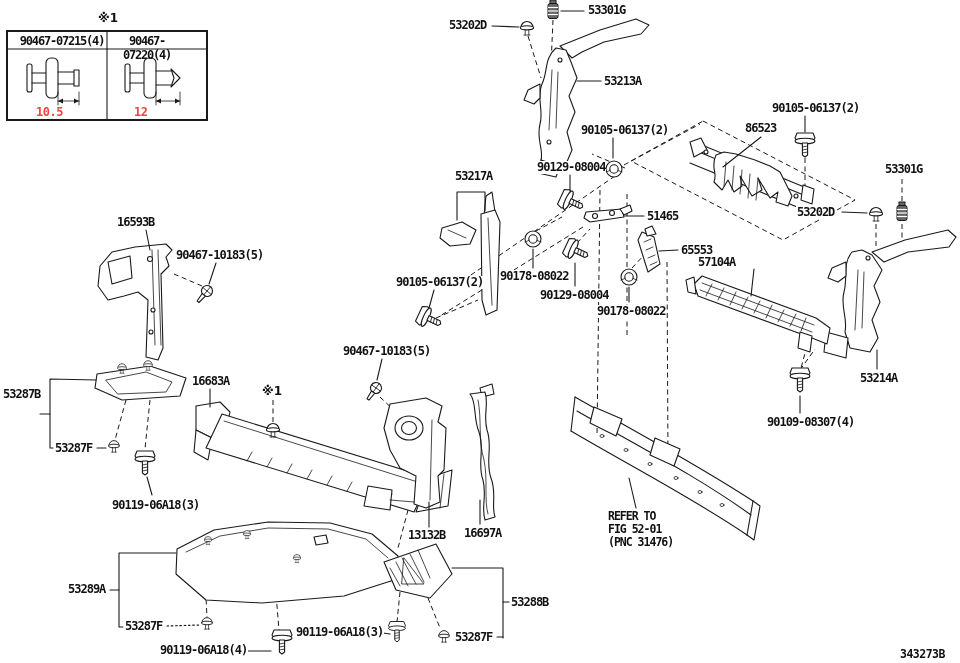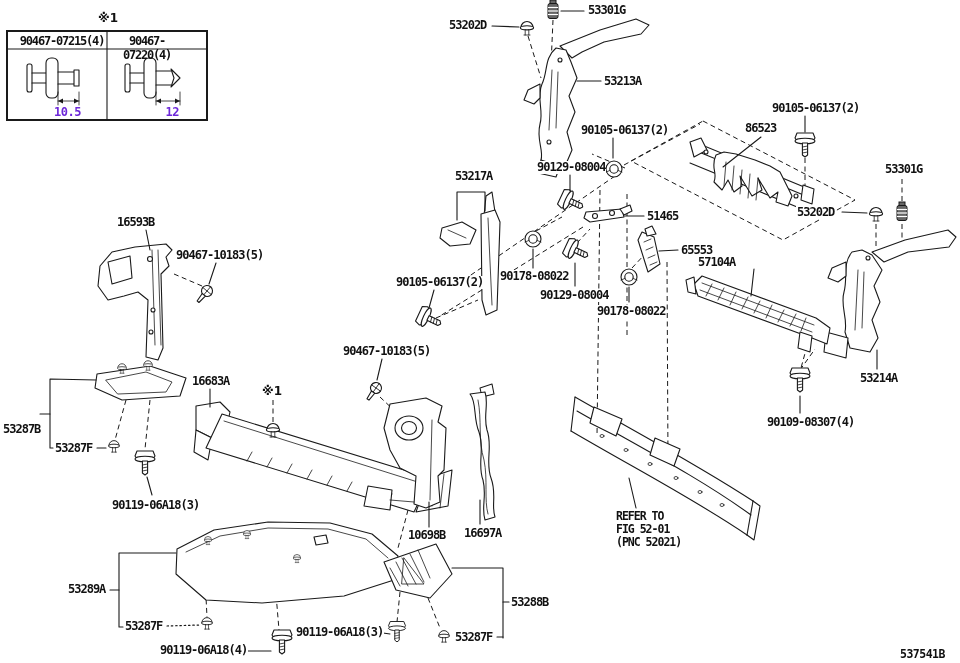--- a/index.html
+++ b/index.html
@@ -5,23 +5,23 @@
   html,body{margin:0;padding:0;background:#fff;}
   .stage{position:relative;width:960px;height:663px;background:#fff;overflow:hidden;
          font-family:"DejaVu Sans Mono",monospace;}
   .stage svg{position:absolute;left:0;top:0;}
   .callout{position:absolute;font:700 12px "DejaVu Sans Mono",monospace;letter-spacing:-1px;
            color:#111;white-space:nowrap;line-height:13px;background:#fff;padding:0 1px;}
   .marker{font-family:"DejaVu Sans",sans-serif;letter-spacing:0;}
   .inset-pn{position:absolute;font:700 12px "DejaVu Sans Mono",monospace;letter-spacing:-1.2px;
             color:#111;text-align:center;line-height:14px;}
   .inset-dim{position:absolute;font:700 12px "DejaVu Sans Mono",monospace;letter-spacing:-0.5px;
-             color:#6d28d9;text-align:right;}
+             color:#ef4444;text-align:left;}
   .refer{position:absolute;font:700 11.5px "DejaVu Sans Mono",monospace;letter-spacing:-1px;
-         color:#111;line-height:13px;white-space:nowrap;margin-left:8px;}
+         color:#111;line-height:13px;white-space:nowrap;}
   .dwg-no{position:absolute;font:700 11.5px "DejaVu Sans Mono",monospace;letter-spacing:-0.5px;color:#111;}
   
   .p{fill:#fff;stroke:#1a1a1a;stroke-width:1.1;stroke-linejoin:round;}
   .ln{fill:none;stroke:#1a1a1a;stroke-width:1.1;stroke-linejoin:round;stroke-linecap:round;}
   .thin{stroke-width:0.8;}
   .dash{fill:none;stroke:#1a1a1a;stroke-width:1;stroke-dasharray:5 3.5;}
   .dot{fill:none;stroke:#1a1a1a;stroke-width:1.2;stroke-dasharray:1.5 2.8;}
   .blk{fill:#1a1a1a;stroke:none;}
 </style>
 </head>
@@ -397,35 +397,35 @@
 <div class="callout" style="left:697px;top:256px">57104A</div>
 <div class="callout" style="left:395px;top:276px">90105-06137(2)</div>
 <div class="callout" style="left:499px;top:270px">90178-08022</div>
 <div class="callout" style="left:539px;top:289px">90129-08004</div>
 <div class="callout" style="left:596px;top:305px">90178-08022</div>
 <div class="callout" style="left:116px;top:216px">16593B</div>
 <div class="callout" style="left:175px;top:249px">90467-10183(5)</div>
 <div class="callout" style="left:342px;top:345px">90467-10183(5)</div>
 <div class="callout" style="left:191px;top:375px">16683A</div>
 <div class="callout marker" style="left:261px;top:385px">※1</div>
-<div class="callout" style="left:2px;top:423px">53287B</div>
+<div class="callout" style="left:2px;top:388px">53287B</div>
 <div class="callout" style="left:54px;top:442px">53287F</div>
 <div class="callout" style="left:111px;top:499px">90119-06A18(3)</div>
-<div class="callout" style="left:407px;top:529px">10698B</div>
+<div class="callout" style="left:407px;top:529px">13132B</div>
 <div class="callout" style="left:463px;top:527px">16697A</div>
 <div class="callout" style="left:510px;top:596px">53288B</div>
 <div class="callout" style="left:454px;top:631px">53287F</div>
 <div class="callout" style="left:67px;top:583px">53289A</div>
 <div class="callout" style="left:124px;top:620px">53287F</div>
 <div class="callout" style="left:159px;top:644px">90119-06A18(4)</div>
 <div class="callout" style="left:295px;top:626px">90119-06A18(3)</div>
 <div class="callout" style="left:766px;top:416px">90109-08307(4)</div>
 <div class="callout" style="left:859px;top:372px">53214A</div>
 
 <div class="refer" style="left:608px;top:510px">
   <div>REFER TO</div>
   <div>FIG 52-01</div>
-  <div>(PNC 52021)</div>
+  <div>(PNC 31476)</div>
 </div>
 
-<div class="dwg-no" style="left:900px;top:647px">537541B</div>
+<div class="dwg-no" style="left:900px;top:647px">343273B</div>
 
 </div>
 
 </body></html>

